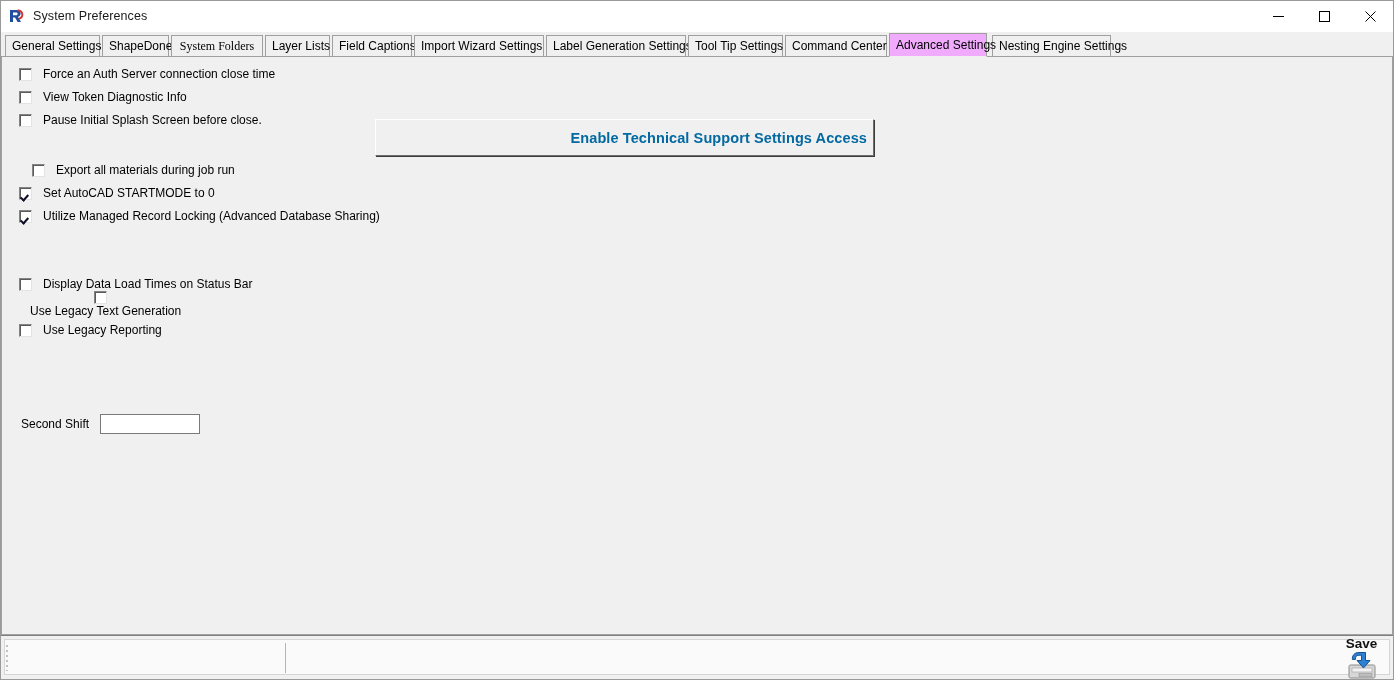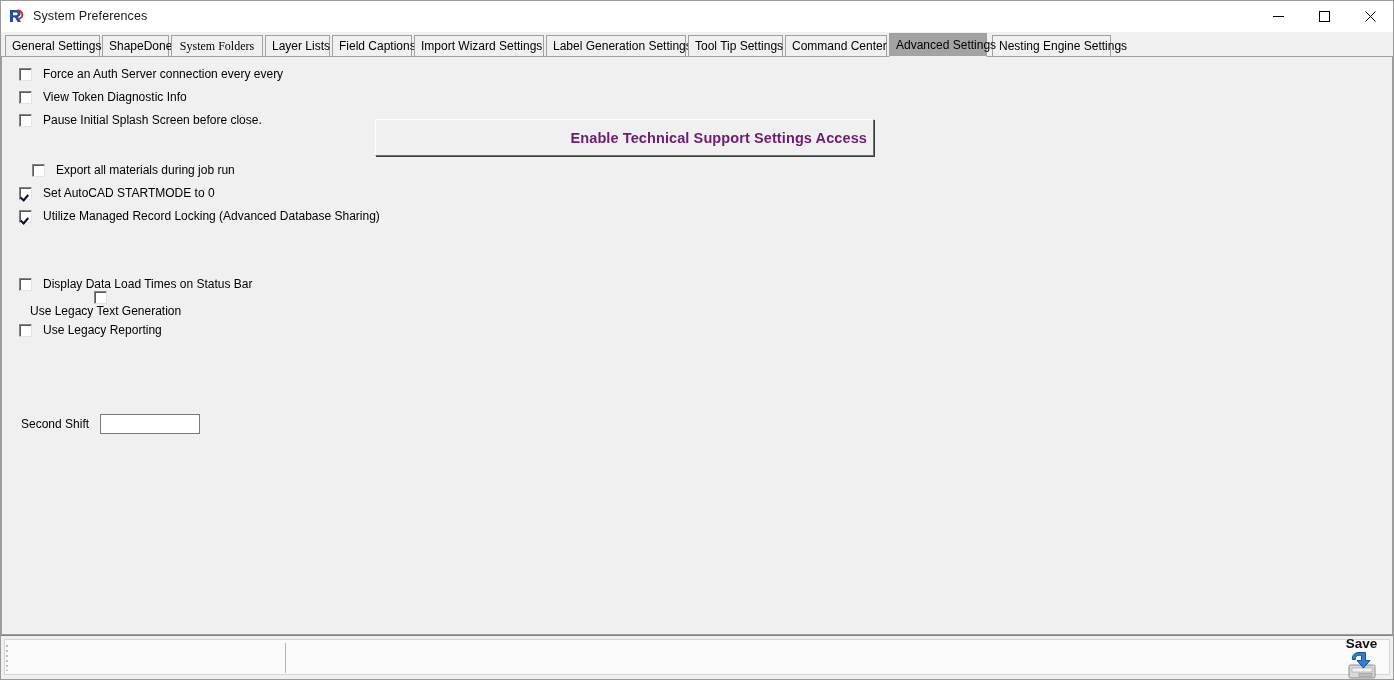--- a/index.html
+++ b/index.html
@@ -90,21 +90,21 @@
     text-align: center;
     padding: 0 6px;
     white-space: nowrap;
     cursor: default;
     font-family: "Liberation Sans", sans-serif;
   }
   .tab.active {
     height: 24px;
     line-height: 23px;
     bottom: -1px;
-    background: #a3a3a3;
+    background: #f0abfc;
     border: 1px solid #a0a0a0;
     border-bottom: 1px solid #f0f0f0;
     z-index: 5;
     font-weight: normal;
   }
 
   
   #tabpanel {
     flex: 1 1 auto;
     position: relative;
@@ -170,21 +170,21 @@
     border-left: 1px solid #ffffff;
     border-right: 1px solid #6e6e6e;
     border-bottom: 1px solid #6e6e6e;
     box-shadow: 1px 1px 0 #3c3c3c;
     display: flex;
     align-items: center;
     justify-content: flex-end;
     padding-right: 6px;
     font-size: 14.5px;
     font-weight: bold;
-    color: #701a75;
+    color: #0369a1;
     font-family: "Liberation Sans", sans-serif;
     cursor: default;
     letter-spacing: 0.1px;
   }
 
   
   #secondshift-row {
     position: absolute;
     left: 19px;
     top: 357px;
@@ -319,21 +319,21 @@
       <div class="tab" style="left: 991px; width: 119px;"><span>Nesting Engine Settings</span></div>
     </div>
 
   <div id="tabpanel">
 
     <div id="tech-btn">Enable Technical Support Settings Access</div>
 
     <div id="group-one">
         <div class="cbrow" style="left: 17px; top: 9px;">
           <span class="cbox"></span>
-          <span class="cblabel">Force an Auth Server connection every every</span>
+          <span class="cblabel">Force an Auth Server connection close time</span>
         </div>
         <div class="cbrow" style="left: 17px; top: 32px;">
           <span class="cbox"></span>
           <span class="cblabel">View Token Diagnostic Info</span>
         </div>
         <div class="cbrow" style="left: 17px; top: 55px;">
           <span class="cbox"></span>
           <span class="cblabel">Pause Initial Splash Screen before close.</span>
         </div>
       </div>

